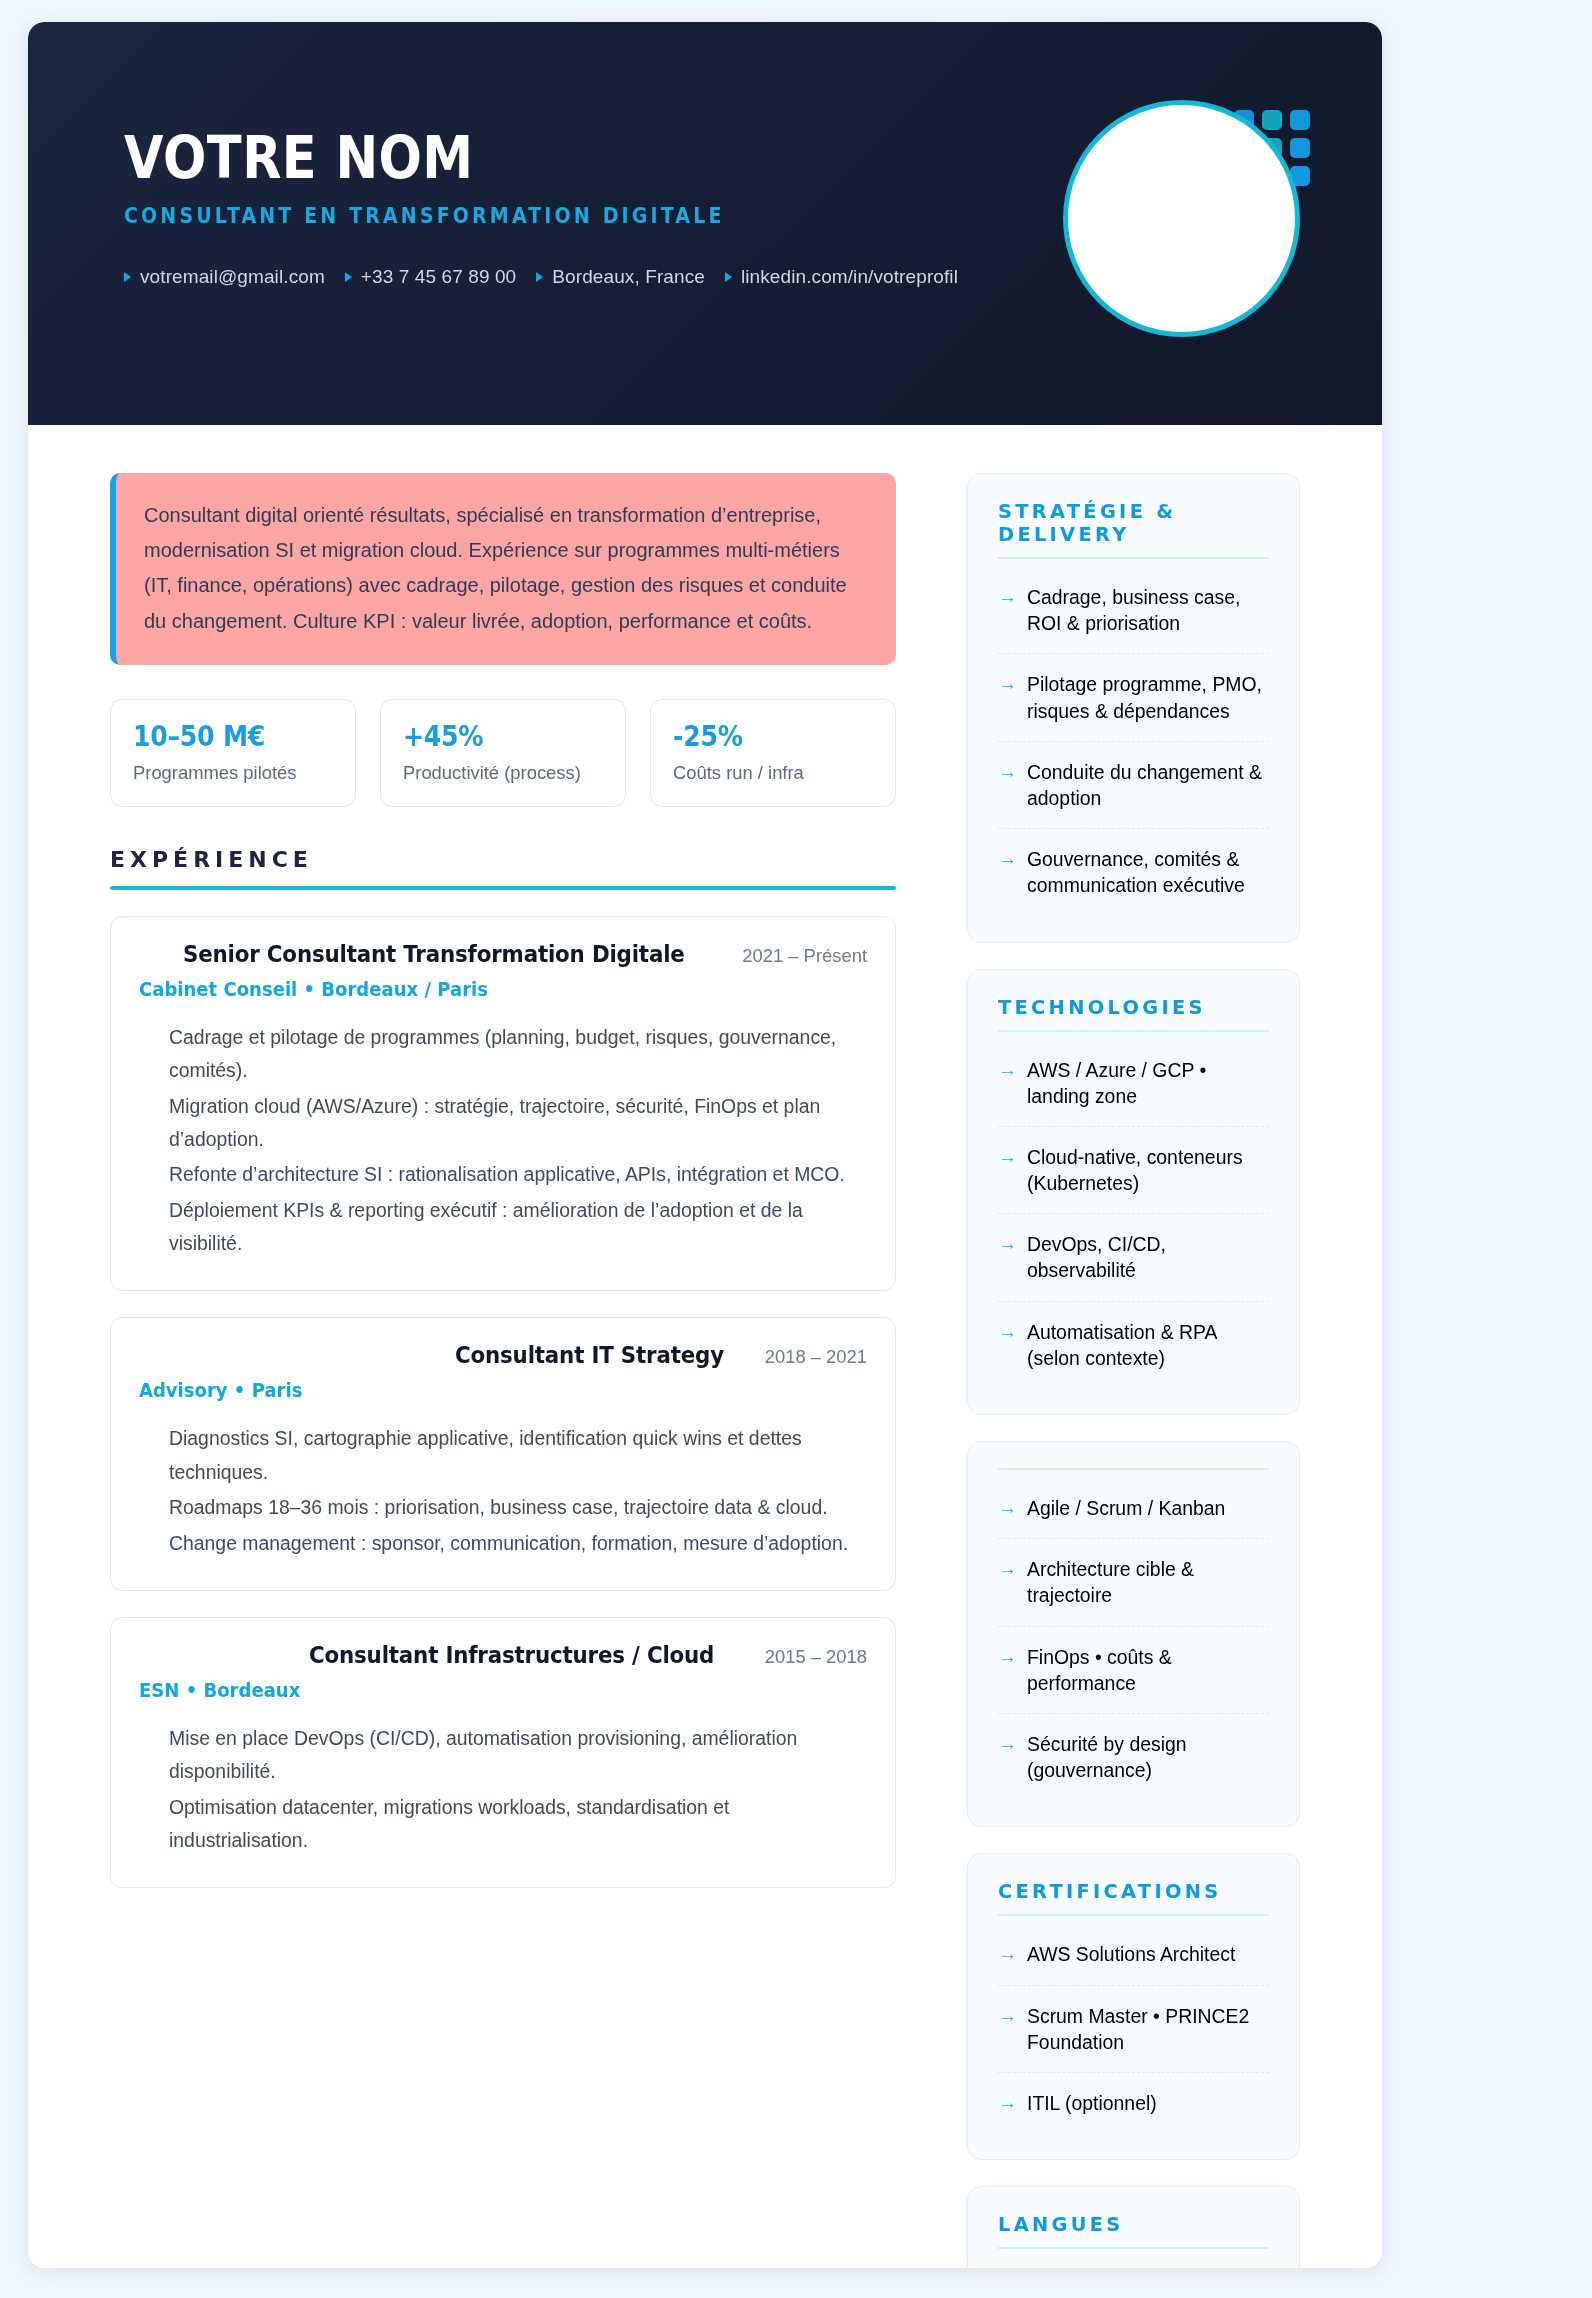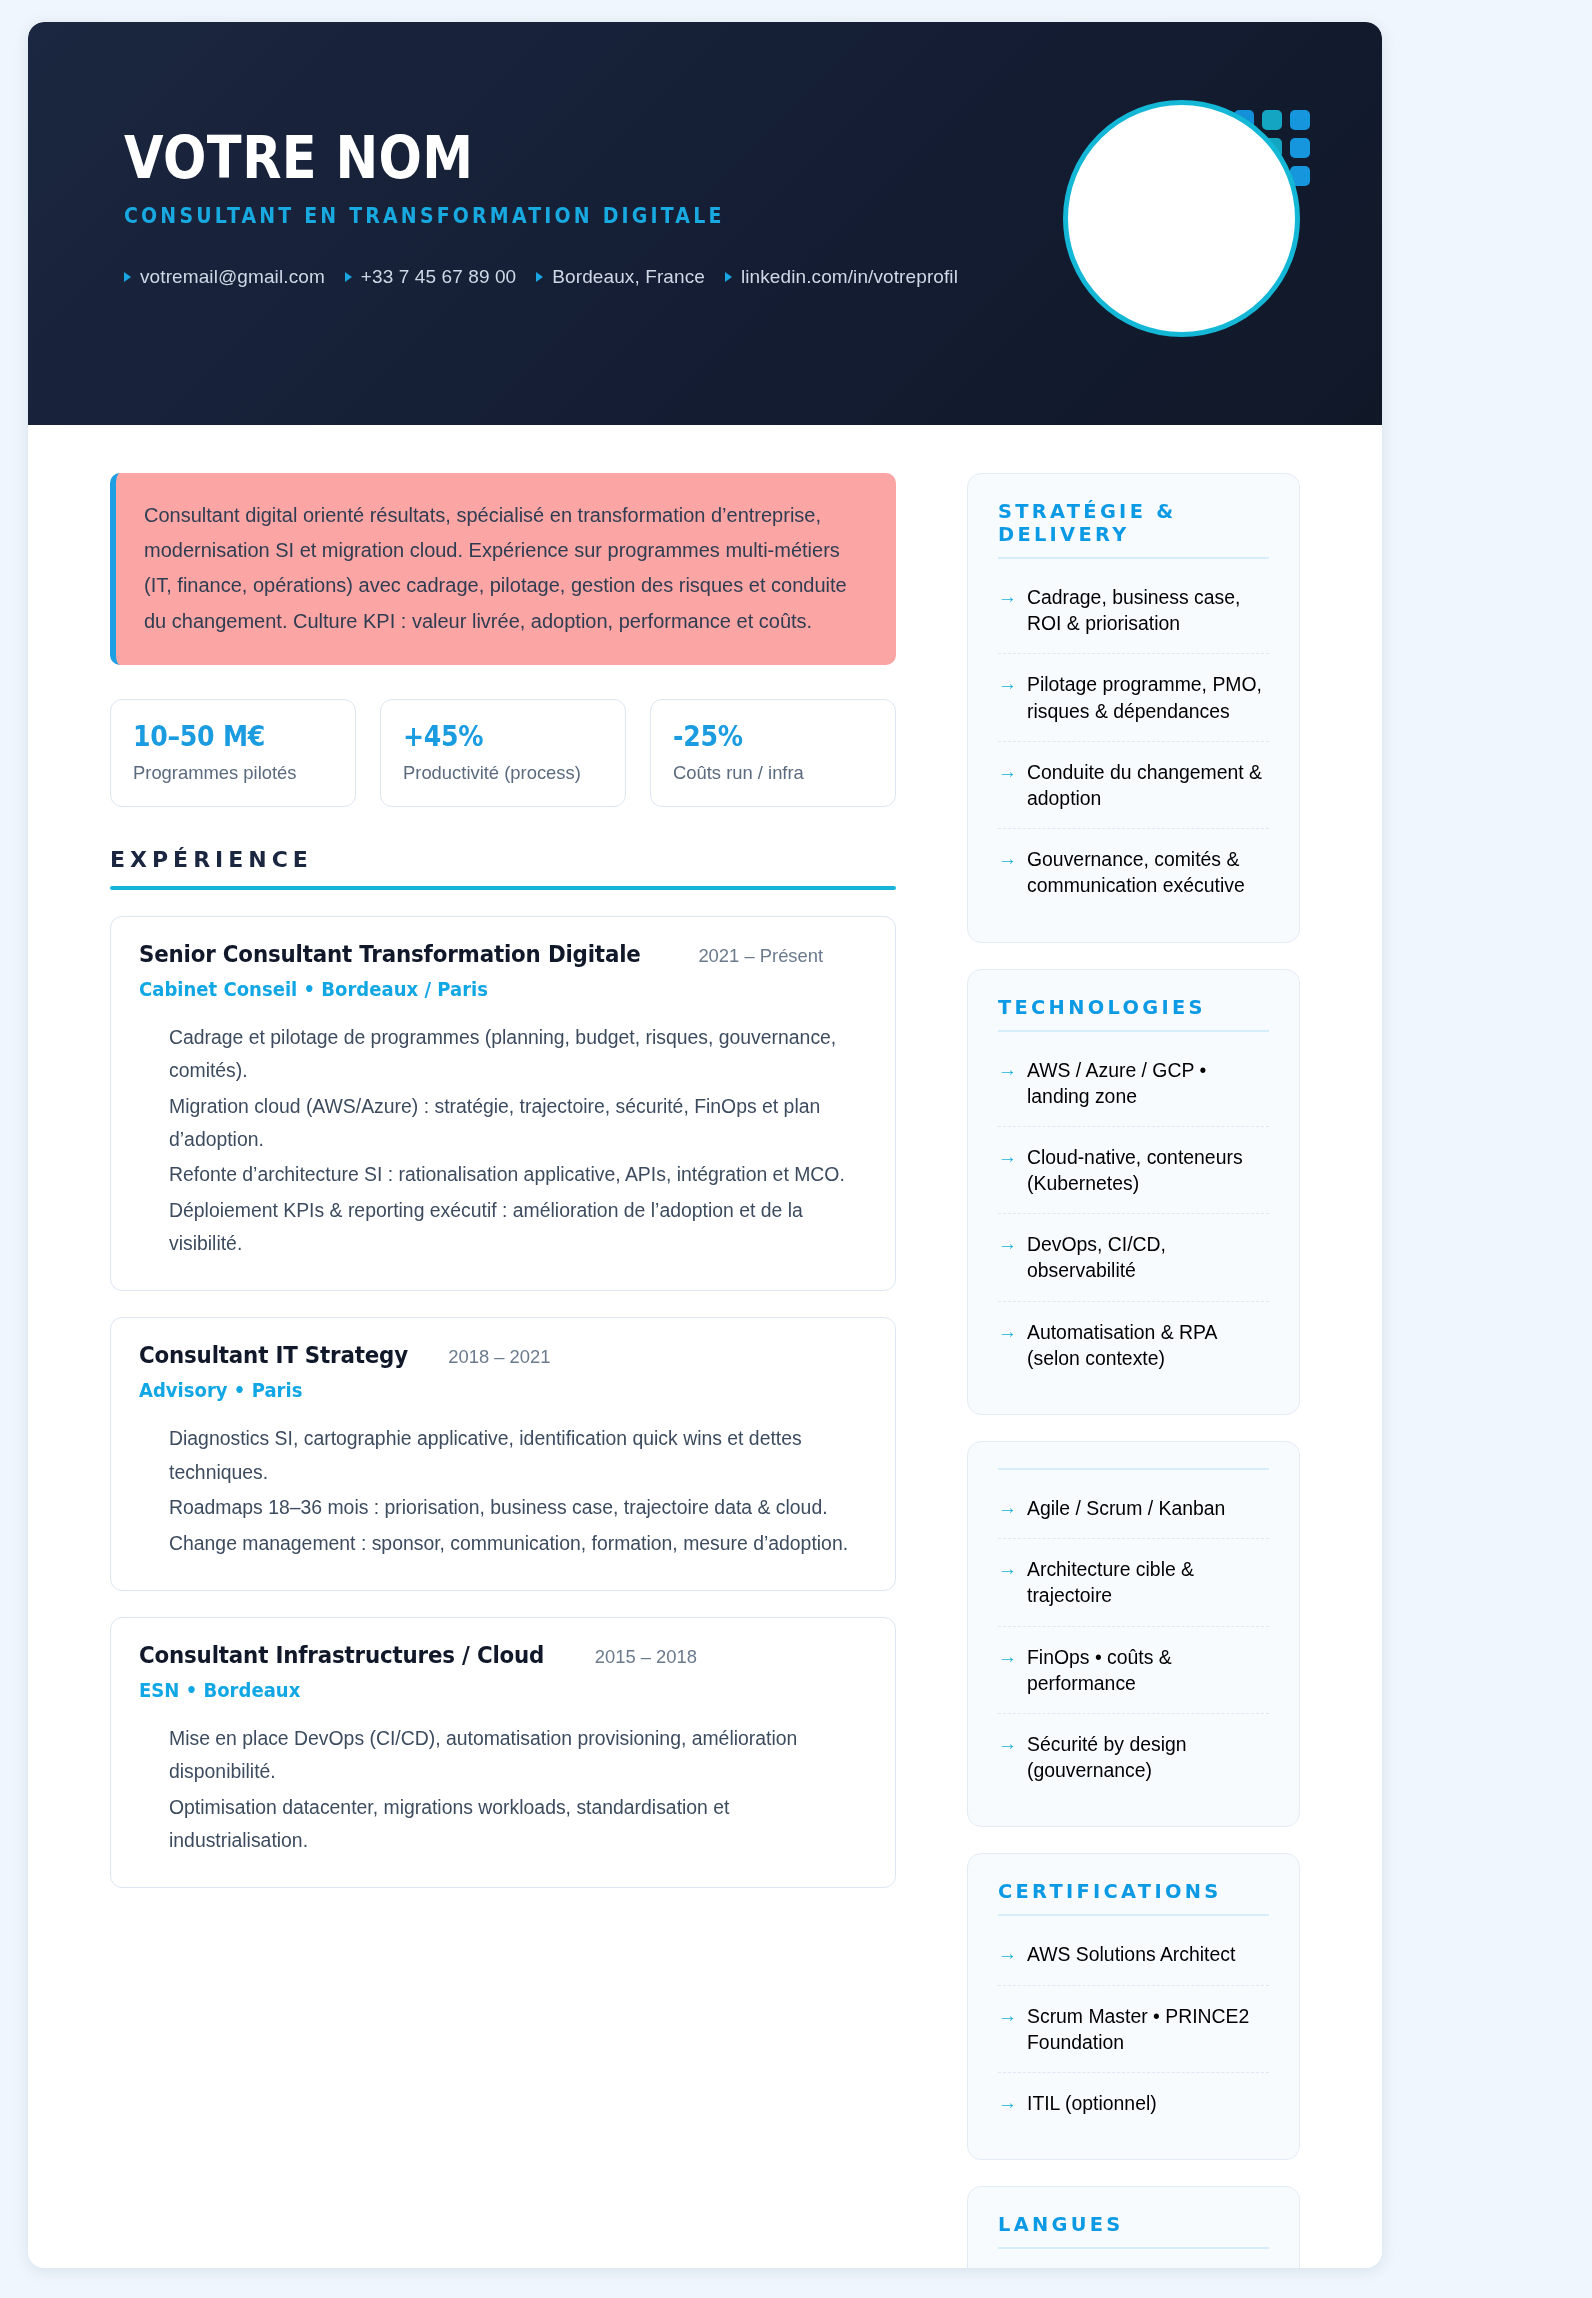--- a/index.html
+++ b/index.html
@@ -186,21 +186,21 @@
   .exp {
     border: 1px solid #dde6f2;
     border-radius: 12px;
     padding: 24px 28px 28px 28px;
     margin-bottom: 26px;
     background: #ffffff;
   }
   .exp-head {
     display: flex;
     align-items: baseline;
-    justify-content: flex-start;
+    justify-content: flex-end;
     gap: 20px;
   }
   .exp-title {
     font-family: "DejaVu Sans", sans-serif;
     font-weight: 700;
     font-size: 23px;
     color: #10182a;
     letter-spacing: -0.2px;
     transform: scaleX(0.93);
     transform-origin: left center;

